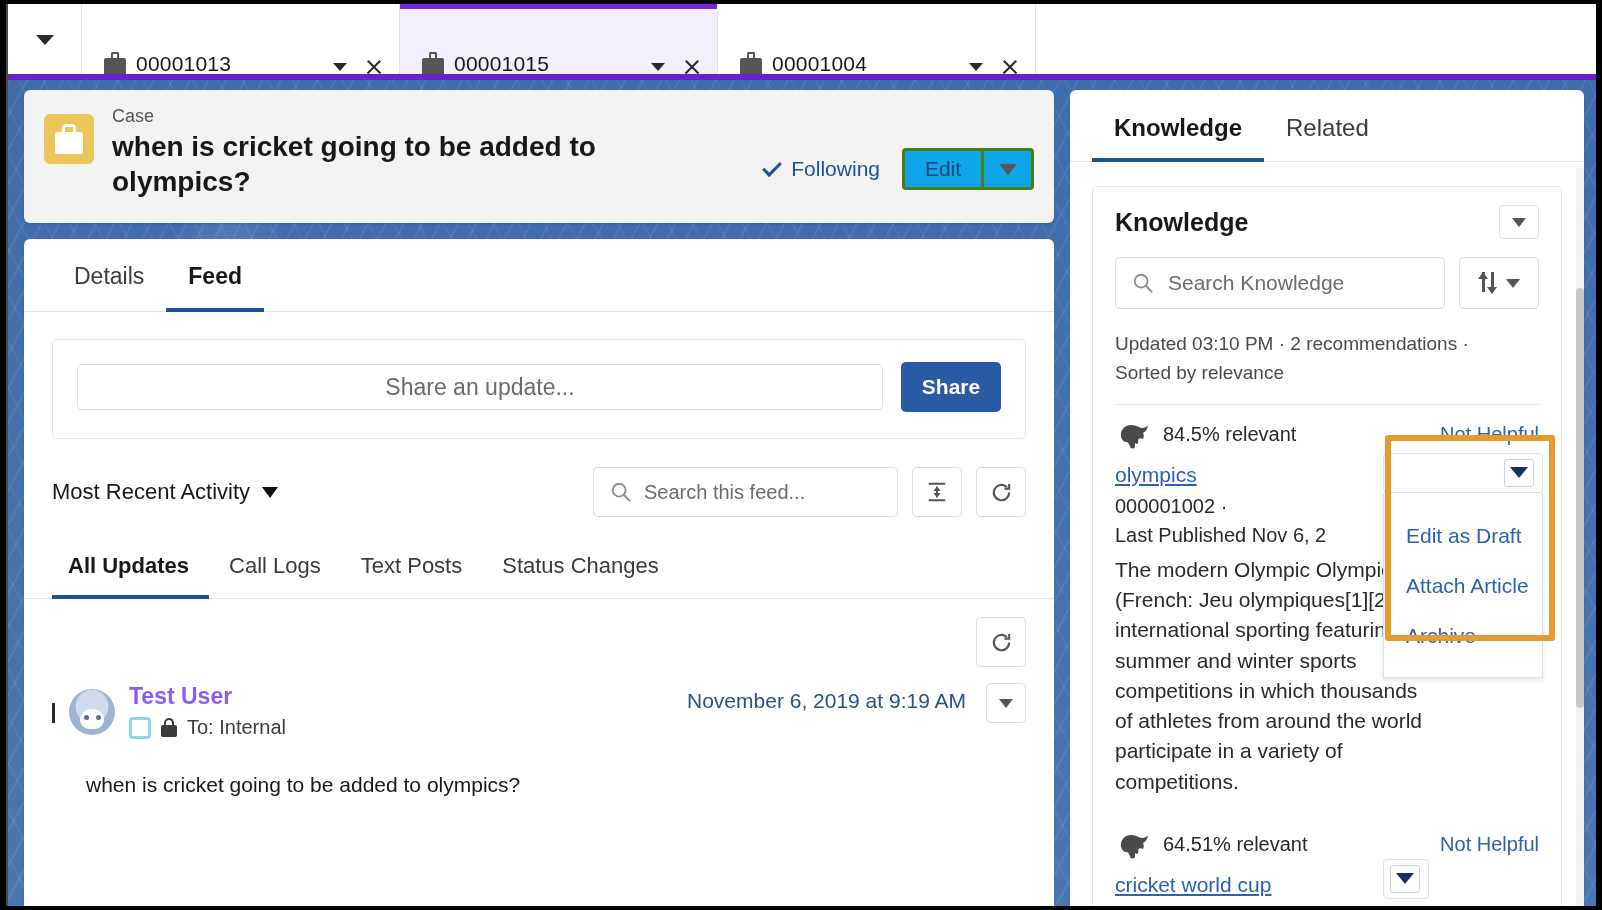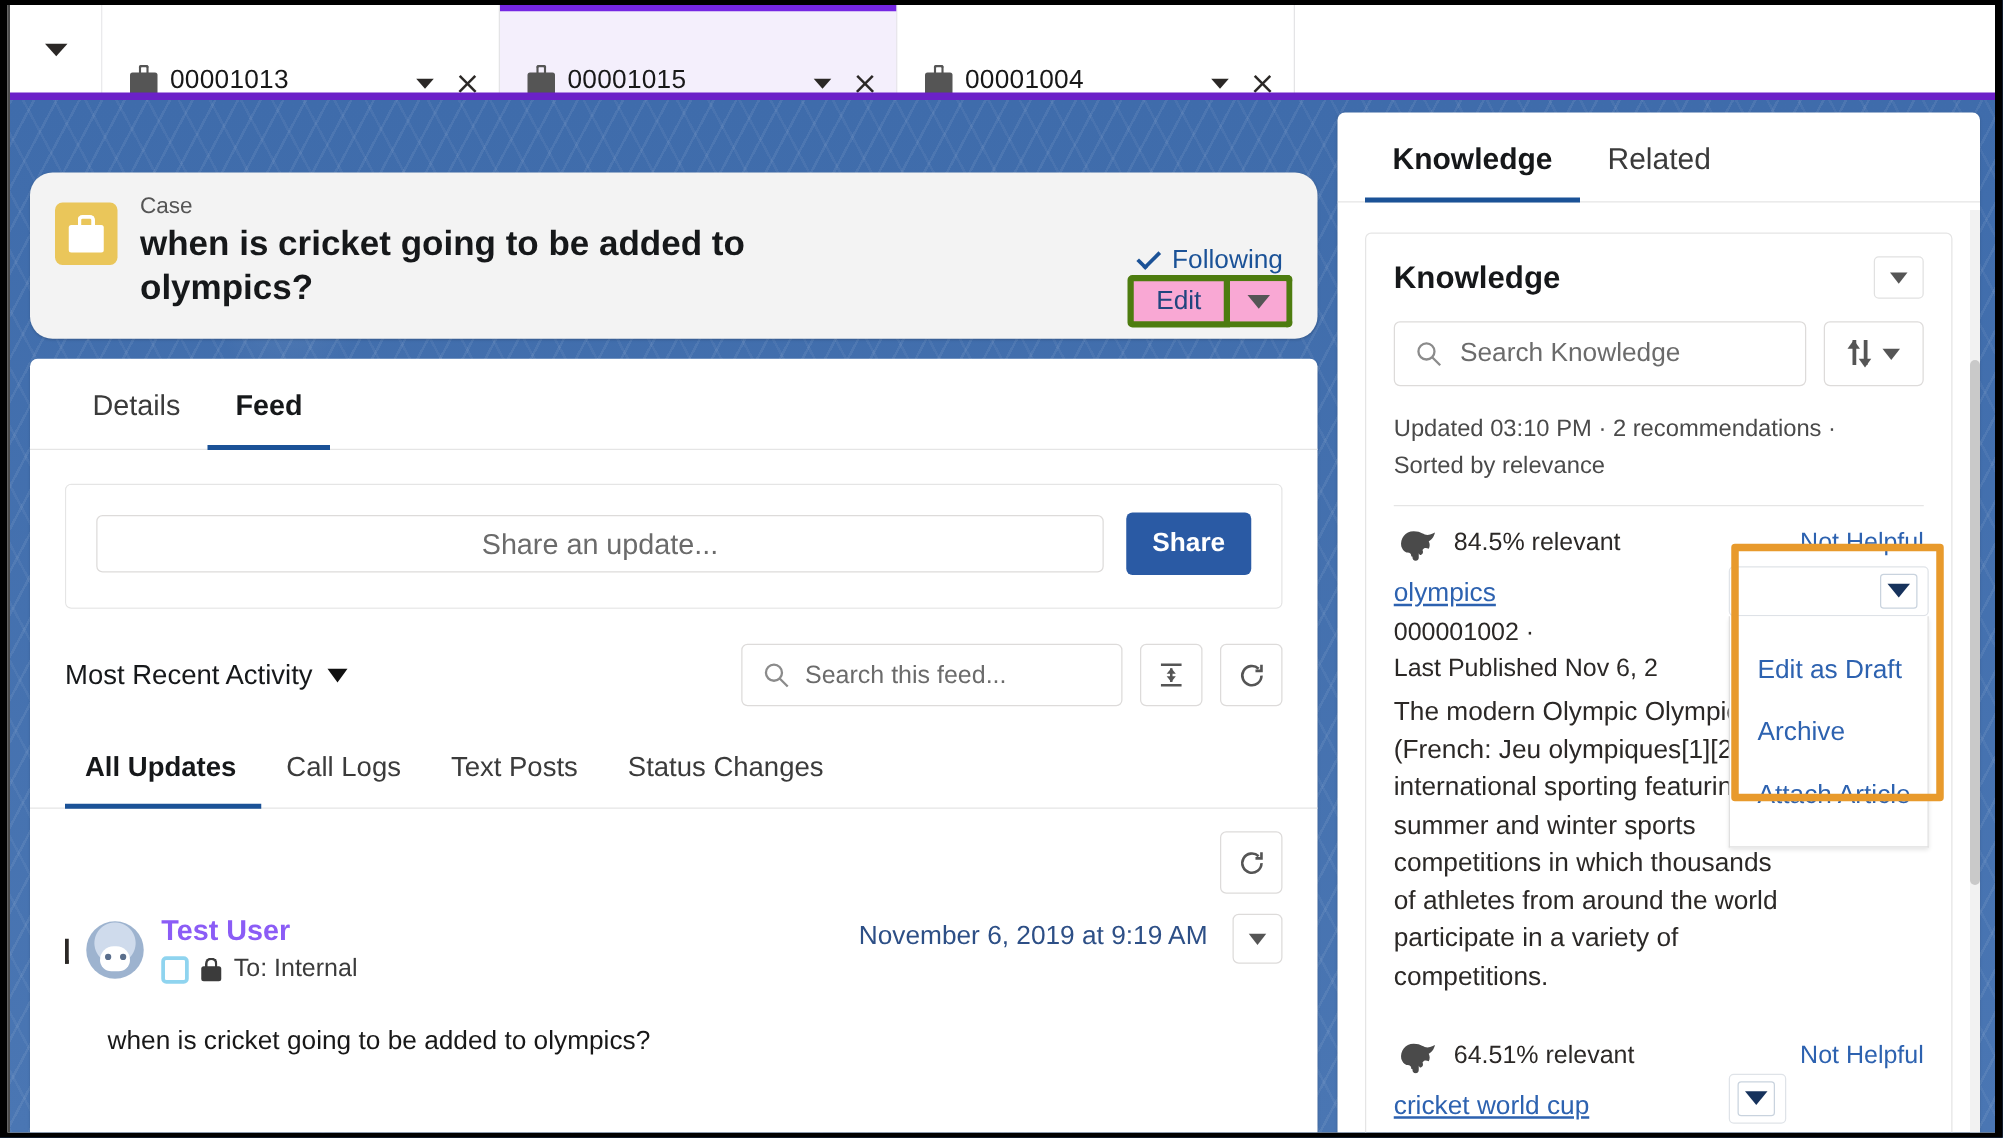--- a/index.html
+++ b/index.html
@@ -75,41 +75,40 @@
       radial-gradient(circle at 14% 20%, rgba(255,255,255,.09) 0 1px, rgba(255,255,255,0) 60px),
       radial-gradient(circle at 40% 70%, rgba(255,255,255,.07) 0 1px, rgba(255,255,255,0) 90px),
       linear-gradient(180deg, #3f6cab 0%, #4a76b3 100%);
     overflow: hidden;
   }
 
   
   .leftcol { position: absolute; left: 16px; top: 10px; width: 1030px; bottom: -8px; }
 
   .hdr-card {
-    background: #f3f3f3; border-radius: 18px;
+    background: #f3f3f3; border-radius: 6px;
     height: 133px; padding: 16px 20px 0 20px;
     display: flex; align-items: flex-start;
     box-shadow: 0 1px 2px rgba(0,0,0,.18);
-    margin-top: 48px;
   }
   .case-icon {
     width: 50px; height: 50px; border-radius: 6px; background: #eac65a;
     position: relative; flex: none; margin-top: 8px;
   }
   .case-icon .ci-body { position: absolute; left: 11px; top: 18px; width: 28px; height: 22px; background: #fff; border-radius: 2px; }
   .case-icon .ci-handle { position: absolute; left: 18px; top: 10px; width: 14px; height: 9px; border: 3px solid #fff; border-bottom: none; border-radius: 4px 4px 0 0; }
   .hdr-text { margin-left: 18px; flex: 1; }
   .hdr-eyebrow { font-size: 18px; color: #555; margin-bottom: 2px; }
   .hdr-title { font-size: 28px; font-weight: bold; color: #16181a; line-height: 1.26; max-width: 620px; }
-  .hdr-right { display: flex; align-items: center; margin-top: 42px; flex-direction: column; }
+  .hdr-right { display: flex; align-items: center; gap: 22px; margin-top: 42px; }
   .following { display: flex; align-items: center; gap: 10px; color: #1b5297; font-size: 21px; cursor: pointer; }
   .checkmark { display: inline-block; width: 18px; height: 10px; border-left: 3px solid #1b5297; border-bottom: 3px solid #1b5297; transform: rotate(-45deg); margin-bottom: 5px; }
   .btn-group { display: flex; }
   .btn {
-    background: #f9a8d4; border: 5px solid #4d7c0f; height: 42px;
+    background: #0ea5e9; border: 3px solid #4d7c0f; height: 42px;
     display: flex; align-items: center; justify-content: center;
     font-size: 21px; color: #20457e; cursor: pointer;
   }
   .btn.edit { width: 82px; border-radius: 4px 0 0 4px; }
   .btn.caret { width: 50px; border-left: none; border-radius: 0 4px 4px 0; }
   .tri-down { width: 0; height: 0; border-left: 9px solid transparent; border-right: 9px solid transparent; border-top: 11px solid #555; }
   .tri-down.sm { border-left-width: 7px; border-right-width: 7px; border-top-width: 9px; }
 
   .feed-card {
     margin-top: 16px; background: #fff; border-radius: 6px;
@@ -508,22 +507,22 @@
           <div class="kbody">The modern Olympic Olympics (French: Jeu olympiques[1][2]) are international sporting featuring summer and winter sports competitions in which thousands of athletes from around the world participate in a variety of competitions.</div>
 
           <div class="kmenu-wrap">
             <div class="kmenu-btn">
               <span class="tri-box">
                   <span class="tri-blue"></span>
                 </span>
             </div>
             <div class="kmenu">
               <div class="kmenu-item">Edit as Draft</div>
+              <div class="kmenu-item">Attach Article</div>
               <div class="kmenu-item">Archive</div>
-              <div class="kmenu-item">Attach Article</div>
             </div>
             <div class="orange-ring"></div>
           </div>
         </div>
 
         <div class="krow-head krow2">
           <span class="einstein">
             <svg width="34" height="28" viewBox="0 0 34 28">
               <path d="M6 16c-1-6 3-12 10-12 6 0 8 3 11 3 3 0 5-2 6-2-1 4-3 6-5 7 1 2 1 4 0 6-2-1-4-1-5 1 1 2 0 4-2 4-1-2-3-2-4-1 0 2-2 3-3 2 0-2-1-3-3-3-2 0-4-2-5-5z" fill="#4a4a4a"></path>
               <path d="M15 21h5v4a2.5 2.5 0 0 1-5 0z" fill="#4a4a4a"></path>

